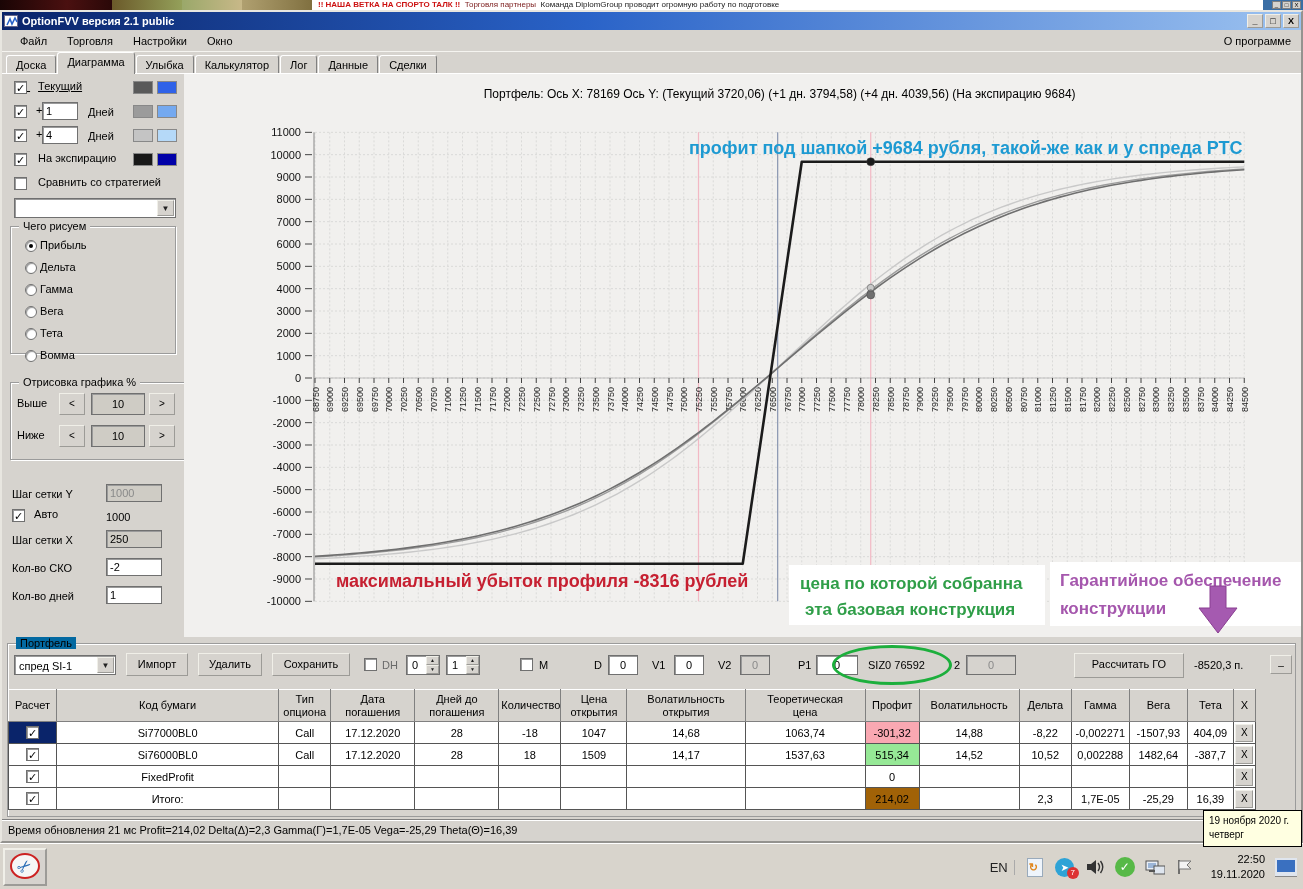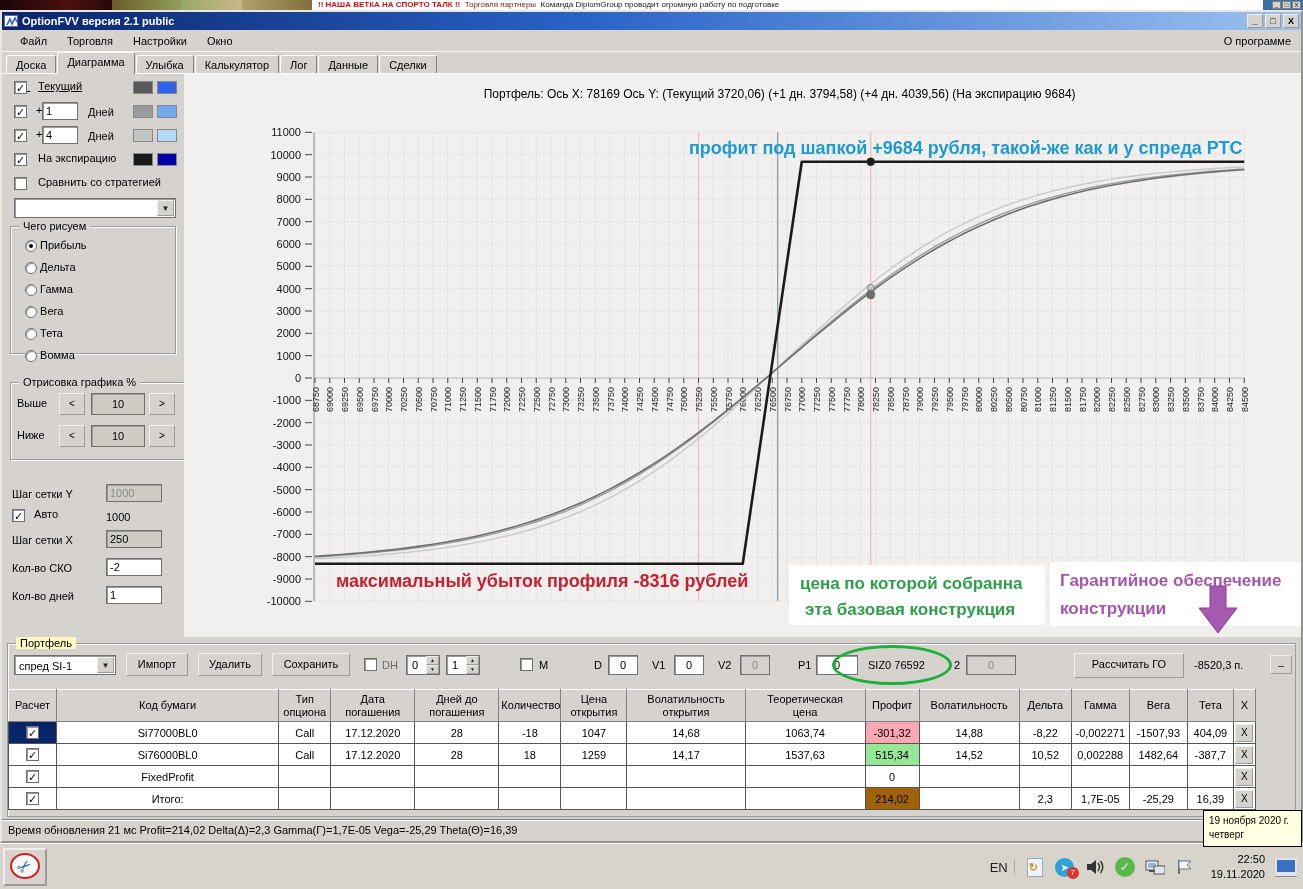--- a/index.html
+++ b/index.html
@@ -49,21 +49,21 @@
   .mini-btn { position:absolute; height:22px; background:#d6d3ce; border:1px outset #f0efe8; font-size:10px; text-align:center; line-height:19px; }
   .val-box { position:absolute; height:22px; background:#cfccc5; border:1px solid #707070; box-shadow:inset 1px 1px 0 #9a9a9a; text-align:center; font-size:11px; line-height:20px; }
 
   
   #chart-host { position:absolute; left:182px; top:0; width:1117px; height:563px; background:#f1f0ee; }
   #payoff-chart { display:block; }
 
   
   #portfolio { position:absolute; left:0; top:625px; width:1299px; height:182px; background:#d6d3ce; }
   #pf-box { position:absolute; left:5px; top:6px; right:5px; bottom:2px; border:1px solid #9b9b9b; box-shadow:inset 1px 1px 0 #fff; }
-  #pf-label { position:absolute; left:14px; top:0; background:#fef9c3; padding:0 4px; font-size:11px; }
+  #pf-label { position:absolute; left:14px; top:0; background:#0369a1; padding:0 4px; font-size:11px; }
   .pf-btn { position:absolute; top:16px; height:23px; background:#d6d3ce; border:1px outset #f0efe8; font-size:11px; text-align:center; padding-top:4px; }
   .pf-input { position:absolute; top:18px; height:20px; background:#fff; border:1px solid #707070; box-shadow:inset 1px 1px 0 #9a9a9a; text-align:center; font-size:11px; line-height:18px; }
   .pf-input.dis { background:#d6d3ce; color:#8a8a8a; }
   .pf-lab { position:absolute; top:22px; font-size:11px; }
   .spin { position:absolute; top:18px; width:34px; height:20px; background:#fff; border:1px solid #707070; box-shadow:inset 1px 1px 0 #9a9a9a; font-size:11px; line-height:18px; padding-left:5px; }
   .spin .ud { position:absolute; right:0; top:0; bottom:0; width:13px; display:flex; flex-direction:column; }
   .spin .ud span { flex:1; background:#d6d3ce; border:1px outset #f0efe8; font-size:5px; line-height:7px; text-align:center; color:#222; }
   #green-circle { position:absolute; left:830px; top:8px; width:120px; height:40px; border:3px solid #1caf3c; border-radius:50%; pointer-events:none; }
   #calc-go { left:1072px; width:110px; height:25px; }
   #go-val { position:absolute; left:1192px; top:22px; font-size:11px; }
@@ -657,21 +657,21 @@
               <div class="x-btn">X</div>
             </td>
           </tr>
           <tr>
             <td class="check-cell"><span class="chk">✓</span></td>
             <td>Si76000BL0</td>
             <td>Call</td>
             <td>17.12.2020</td>
             <td>28</td>
             <td>18</td>
-            <td>1259</td>
+            <td>1509</td>
             <td>14,17</td>
             <td>1537,63</td>
             <td style="background: rgb(150, 232, 150);">515,34</td>
             <td>14,52</td>
             <td>10,52</td>
             <td>0,002288</td>
             <td>1482,64</td>
             <td>-387,7</td>
             <td style="padding: 0px;">
               <div class="x-btn">X</div>

